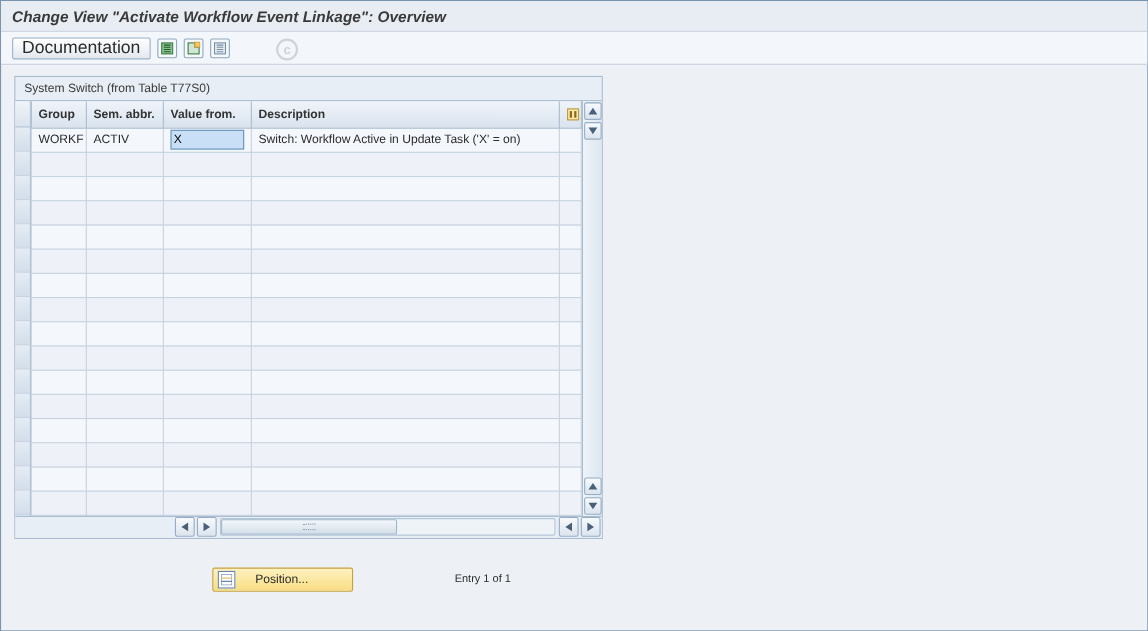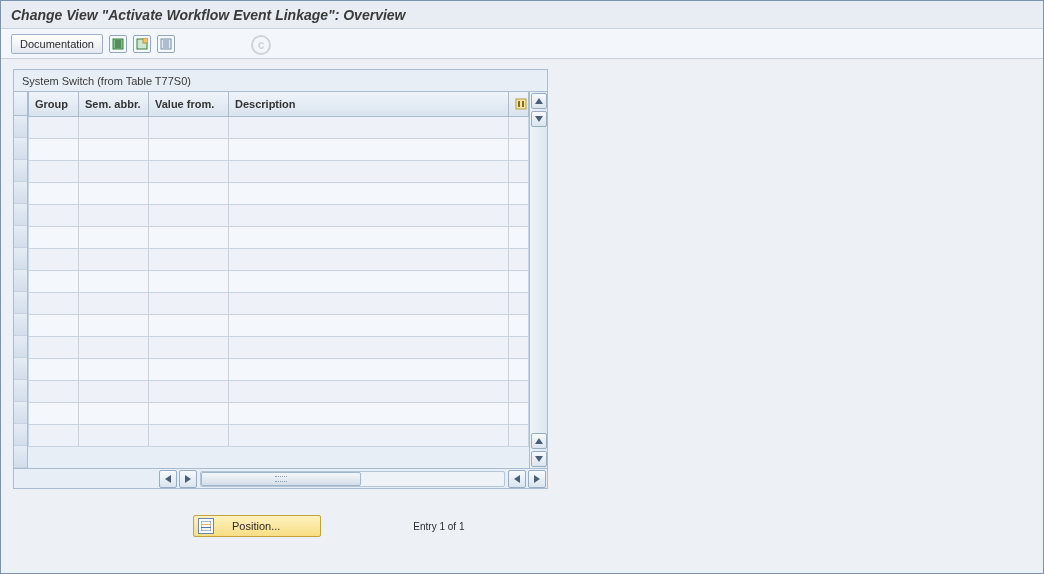--- a/index.html
+++ b/index.html
@@ -40,21 +40,21 @@
     border-bottom: 1px solid #c8d2dd;
   }
   .doc-btn {
     height: 20px;
     display: inline-flex;
     align-items: center;
     padding: 0 8px;
     background: linear-gradient(#ffffff,#e3e8ef);
     border: 1px solid #9bb1c8;
     border-radius: 2px;
-    font-size: 11px;
+    font-size: 16px;
     cursor: default;
   }
   .tb-icon {
     width: 18px; height: 18px;
     border: 1px solid #8fa7bd;
     border-radius: 2px;
     background: #f5f9fc;
     display: inline-flex; align-items: center; justify-content: center;
   }
   .tb-icon svg { display:block; }
@@ -285,20 +285,27 @@
               <th class="th-config">
                 <svg width="12" height="12">
                     <rect x="1" y="1" width="10" height="10" fill="#f9e8a6" stroke="#b8983e"></rect>
                     <rect x="3" y="3" width="2" height="6" fill="#8b6a1e"></rect>
                     <rect x="7" y="3" width="2" height="6" fill="#8b6a1e"></rect>
                   </svg>
               </th>
             </tr>
           </thead>
           <tbody>
+            <tr>
+              <td>WORKF</td>
+              <td>ACTIV</td>
+              <td><input class="cell-input sel" value="X" style=""></td>
+              <td>Switch: Workflow Active in Update Task ('X' = on)</td>
+              <td></td>
+            </tr>
             <tr class="alt">
                 <td></td>
                 <td></td>
                 <td></td>
                 <td></td>
                 <td></td>
               </tr>
             <tr>
                 <td></td>
                 <td></td>

